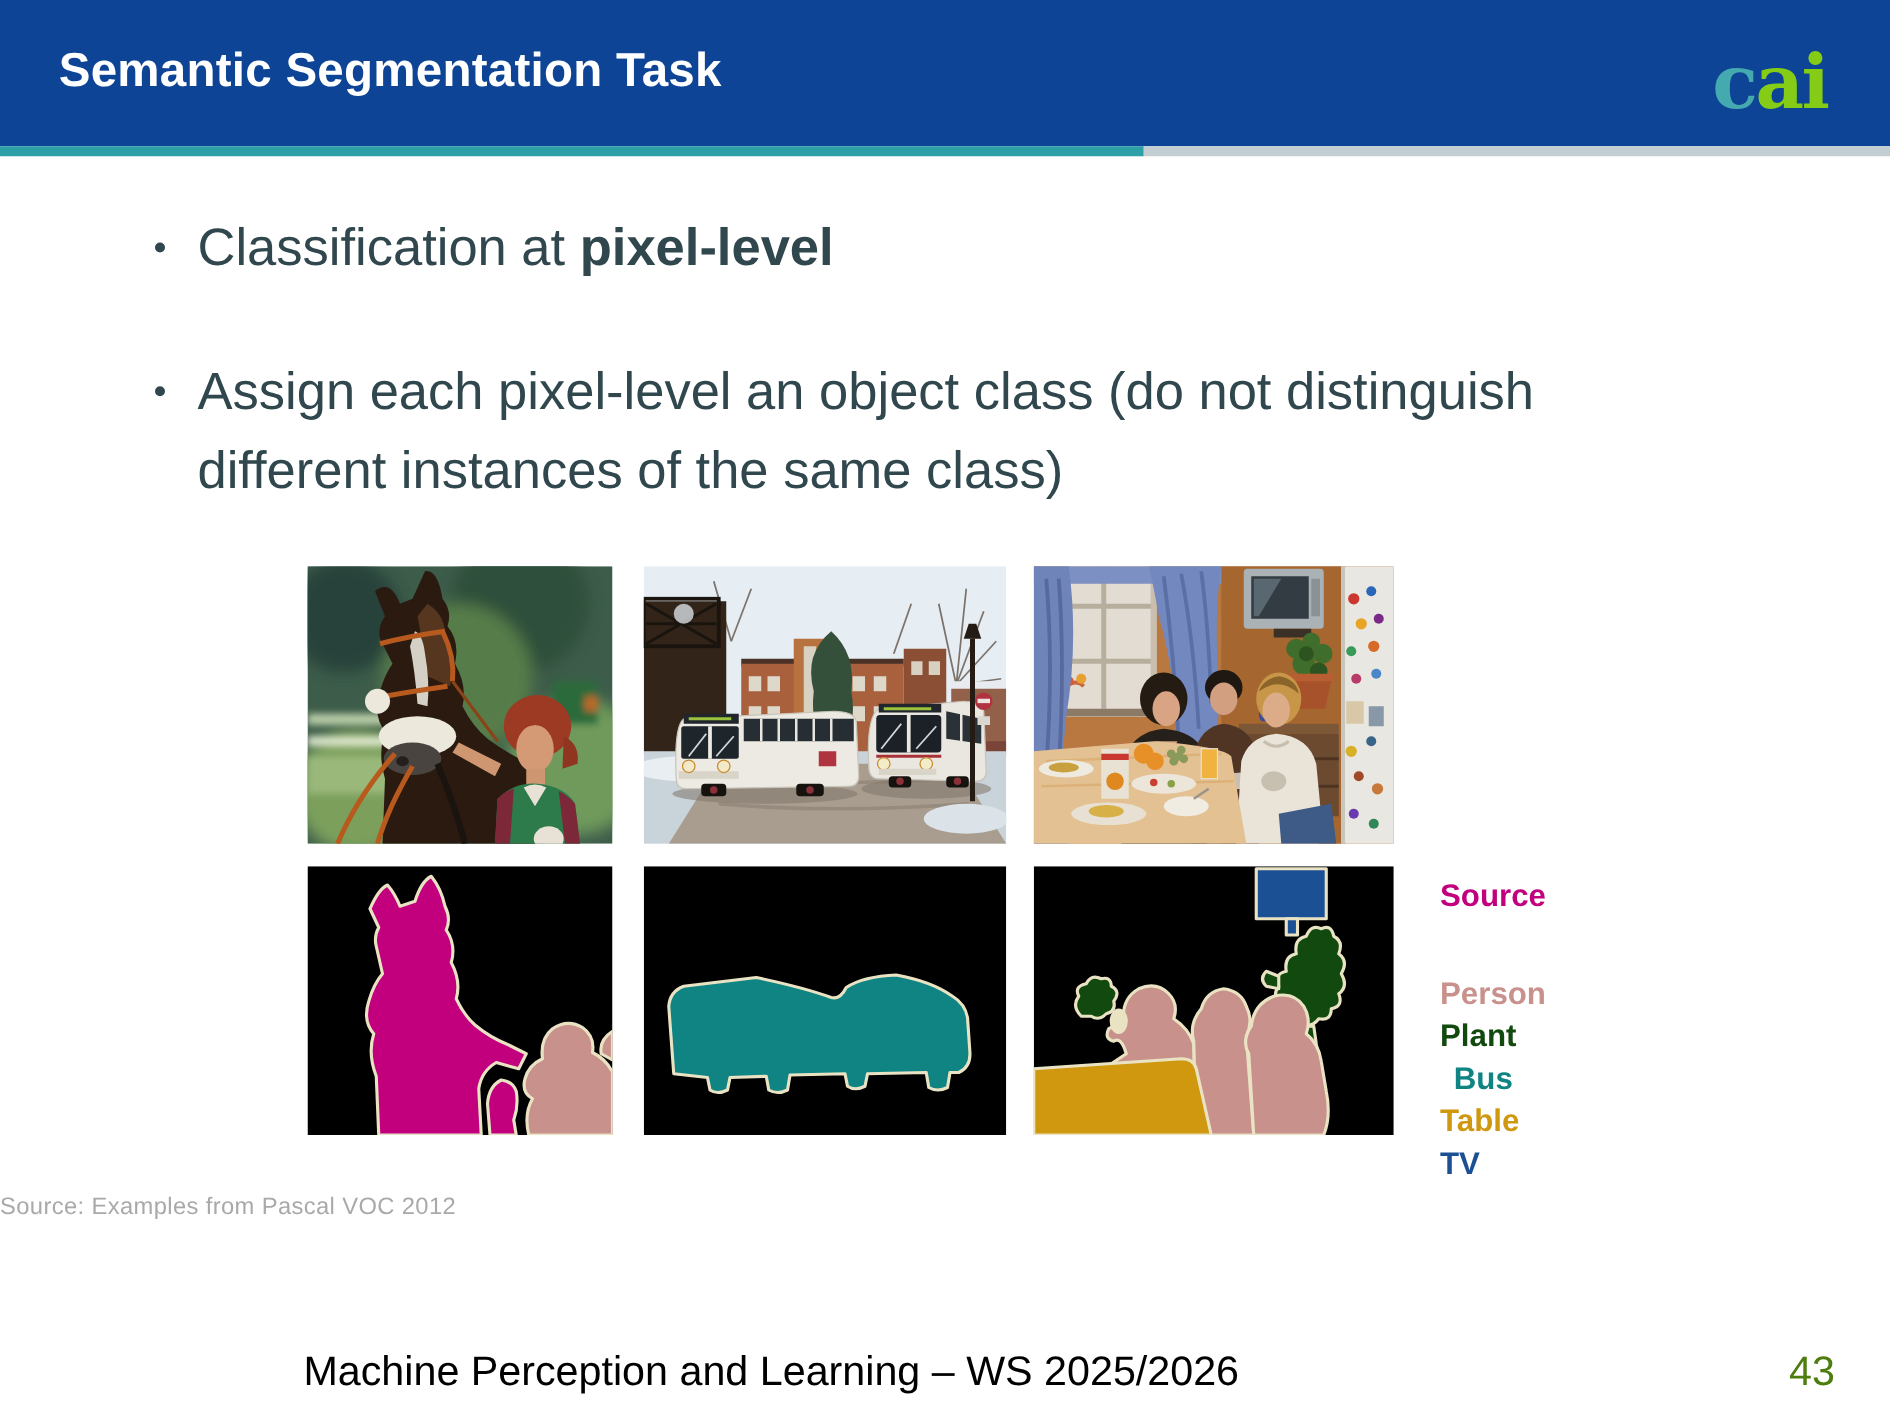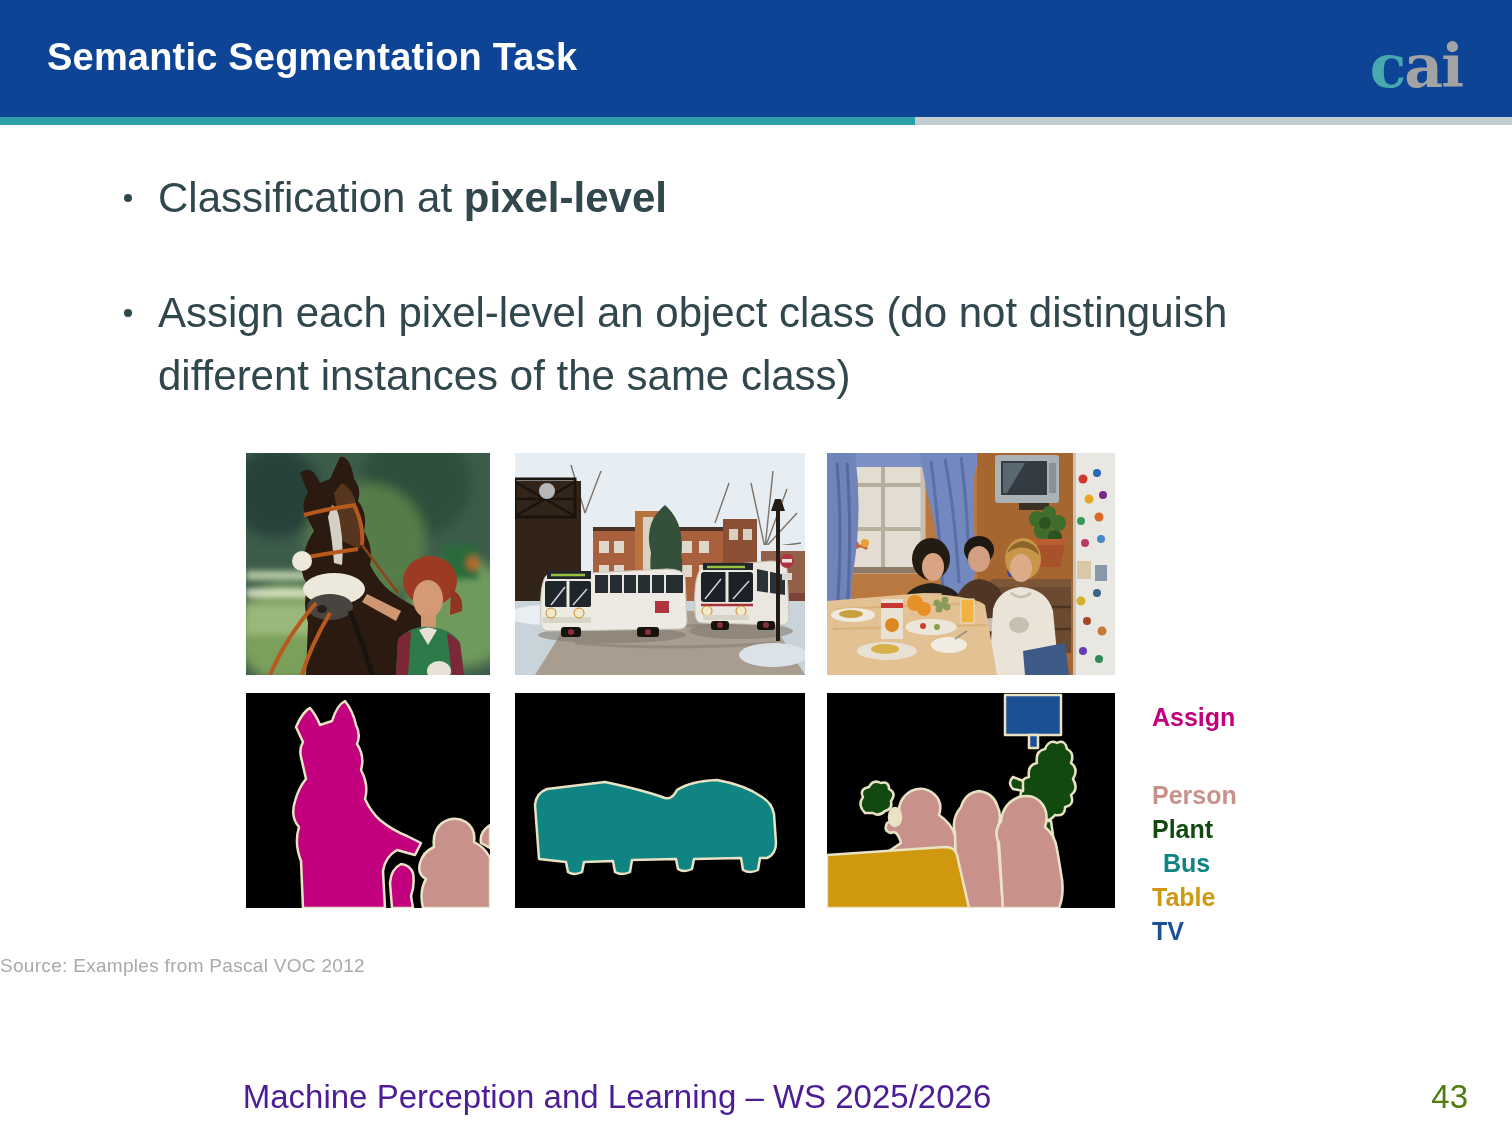--- a/index.html
+++ b/index.html
@@ -7,21 +7,21 @@
   .slide{position:relative;width:1512px;height:1134px;background:#fff;overflow:hidden;
          font-family:"Liberation Sans",sans-serif;}
 
   
   .topbar{position:absolute;left:0;top:0;width:1512px;height:117px;background:#0e4496;}
   .title{position:absolute;left:47px;top:36px;font-size:38px;font-weight:600;color:#ffffff;
          letter-spacing:.2px;white-space:nowrap;}
   .logo{position:absolute;right:50px;top:36px;font-family:"DejaVu Serif",serif;font-weight:bold;
         font-size:60px;line-height:1;letter-spacing:-2px;}
   .logo .c{color:#45aab0;}
-  .logo .ai{color:#a3a3a3;text-align:right;}
+  .logo .ai{color:#84cc16;text-align:right;}
   .divider-teal{position:absolute;left:0;top:117px;width:915px;height:8px;background:#2d9fa7;}
   .divider-gray{position:absolute;left:915px;top:117px;width:597px;height:8px;background:#c3ced2;}
 
   
   .bullets{position:absolute;left:118px;top:166px;width:1290px;color:#31474e;
            font-size:42px;line-height:1.5;}
   .bullet{position:relative;padding-left:40px;}
   .bullet + .bullet{margin-top:52px;}
   .bullet::before{content:"";position:absolute;left:6px;top:28px;width:8px;height:8px;
                   border-radius:50%;background:#31474e;}
@@ -38,21 +38,21 @@
   .mk2{left:515px;top:693px;width:290px;height:215px;}
   .mk3{left:827px;top:693px;width:288px;height:215px;}
 
   
   .legend{position:absolute;left:1152px;top:700px;font-weight:bold;font-size:25px;line-height:34px;}
 
   
   .caption{position:absolute;left:0;top:955px;width:1512px;text-align:left;
            font-size:19px;color:#a9a9a9;letter-spacing:.3px;}
   .footer{position:absolute;left:0;top:1078px;width:1234px;box-sizing:border-box;
-          text-align:center;font-size:33px;color:#4c1d95;}
+          text-align:center;font-size:33px;color:#000000;}
   .page{position:absolute;right:44px;top:1078px;font-size:33px;color:#4d7c0f;}
 </style>
 </head>
 <body>
 
 <div class="slide">
 
   <div class="topbar" style="background-color: rgb(14, 68, 150);">
     <div class="title">Semantic Segmentation Task</div>
     <div class="logo">
@@ -359,21 +359,21 @@
         <path d="M66,215 L64,170 Q58,168 62,158 L74,150 Q70,136 64,140 Q56,138 60,130 L72,124 Q70,106 84,98 Q98,92 108,102 Q116,110 112,122 Q124,130 128,142 L130,215 Z" fill="#c9918c"></path>
         <path d="M130,215 L128,140 Q124,126 134,114 Q138,100 152,98 Q166,100 170,112 Q176,124 170,136 L176,215 Z" fill="#c9918c"></path>
         <path d="M176,215 L172,150 Q166,140 174,128 Q176,110 192,104 Q208,100 216,112 Q222,122 218,134 Q228,142 230,156 L234,180 Q238,200 232,215 Z" fill="#c9918c"></path>
         <ellipse cx="68" cy="124" rx="6" ry="9" fill="#e9e3c4"></ellipse>
         <path d="M0,162 L118,154 Q128,154 130,162 L142,215 L0,215 Z" fill="#cf980e"></path>
       </g>
     </svg>
   </div>
 
   <div class="legend">
-    <div style="color: rgb(194, 0, 126);">Assign</div>
+    <div style="color: rgb(194, 0, 126);">Source</div>
     <div style="color: rgb(201, 145, 140); margin-top: 44px;">Person</div>
     <div style="color: rgb(17, 73, 14);">Plant</div>
     <div style="color: rgb(15, 132, 130); margin-left: 11px;">Bus</div>
     <div style="color: rgb(207, 152, 14);">Table</div>
     <div style="color: rgb(27, 80, 149);">TV</div>
   </div>
 
   <div class="caption">Source: Examples from Pascal VOC 2012</div>
   <div class="footer">Machine Perception and Learning – WS 2025/2026</div>
   <div class="page">43</div>

